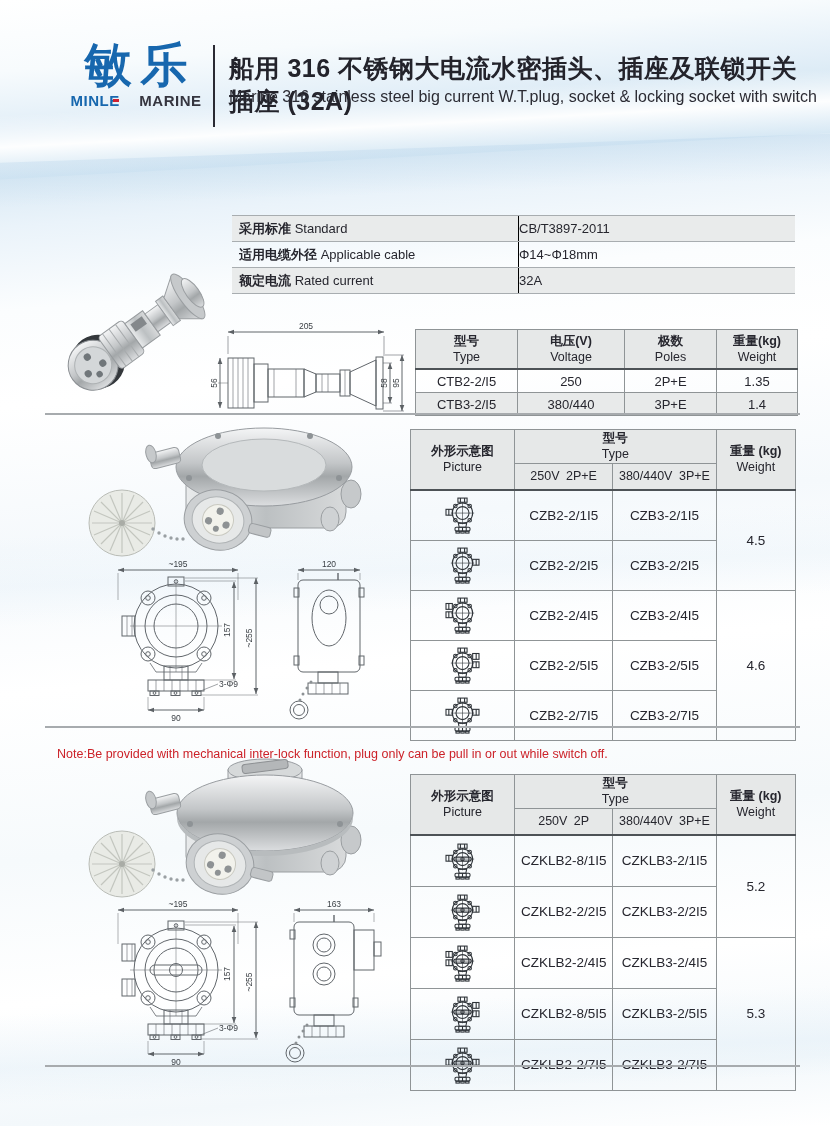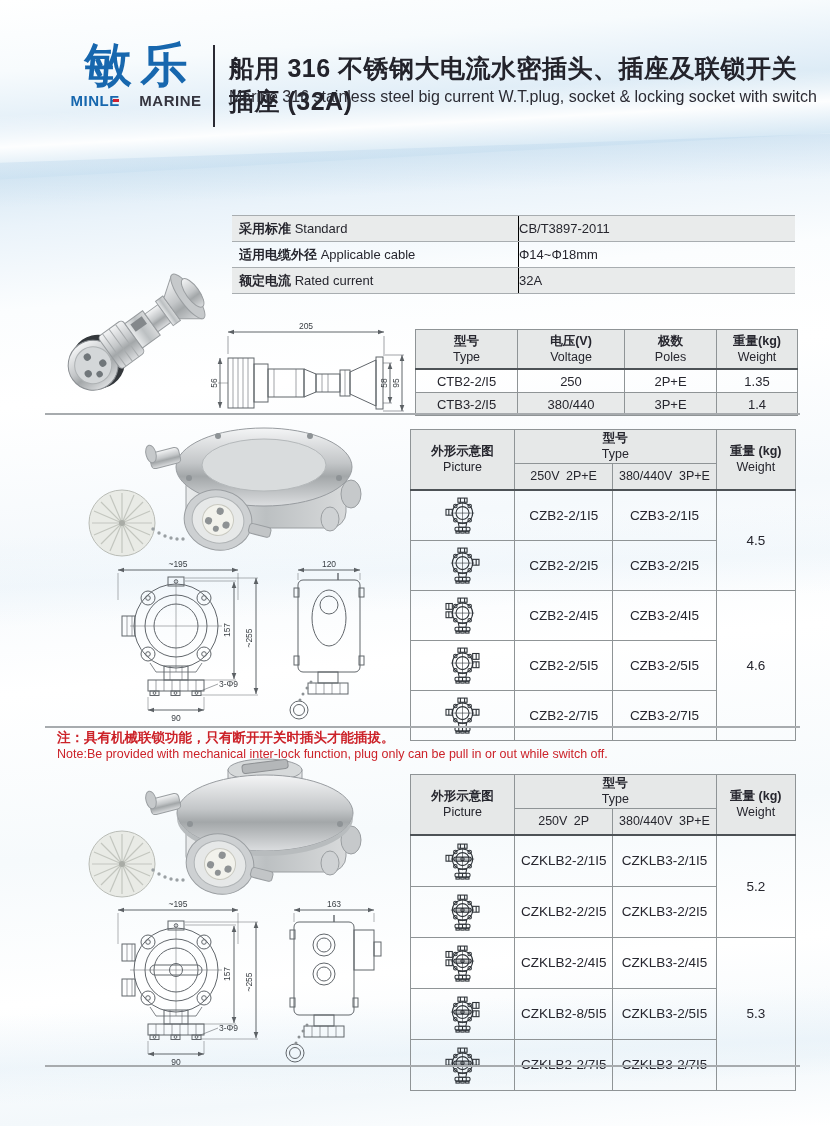--- a/index.html
+++ b/index.html
@@ -458,21 +458,20 @@
               <use href="#ic-tab" transform="translate(42,0) scale(-1,1)"></use>
             </svg>
           </td>
       <td>CZB2-2/7I5</td>
       <td>CZB3-2/7I5</td>
     </tr>
   </tbody>
     </table>
 
   <div class="sep" style="top:726px"></div>
-  <div class="note-cn">注：具有机械联锁功能，只有断开开关时插头才能插拔。</div>
   <div class="note-en">Note:Be provided with mechanical inter-lock function, plug only can be pull in or out while switch off.</div>
 
   <svg class="photo" style="left:58px;top:758px" width="340" height="148" viewBox="0 0 340 148">
     <circle cx="64" cy="106" r="33" fill="#e9ebe6" stroke="#b9bcb6"></circle>
     <g stroke="#c3c6bf" stroke-width="1.2">
       <line x1="64" y1="76" x2="64" y2="136"></line>
         <line x1="34" y1="106" x2="94" y2="106"></line>
       <line x1="43" y1="85" x2="85" y2="127"></line>
         <line x1="85" y1="85" x2="43" y2="127"></line>
       <line x1="52" y1="78" x2="76" y2="134"></line>
@@ -628,21 +627,21 @@
       <th class="cr sub">380/440V 3P+E</th>
     </tr>
     <tr>
       <td>
             <svg class="sock" viewBox="0 0 42 45">
               <use href="#ic-base"></use>
               <use href="#ic-switch"></use>
               <use href="#ic-tab"></use>
             </svg>
           </td>
-      <td>CZKLB2-2/1I5</td>
+      <td>CZKLB2-8/1I5</td>
       <td>CZKLB3-2/1I5</td>
       <td rowspan="2">5.2</td>
     </tr>
     <tr>
       <td>
             <svg class="sock" viewBox="0 0 42 45">
               <use href="#ic-base"></use>
               <use href="#ic-switch"></use>
               <use href="#ic-tab" transform="translate(42,0) scale(-1,1)"></use>
             </svg>

